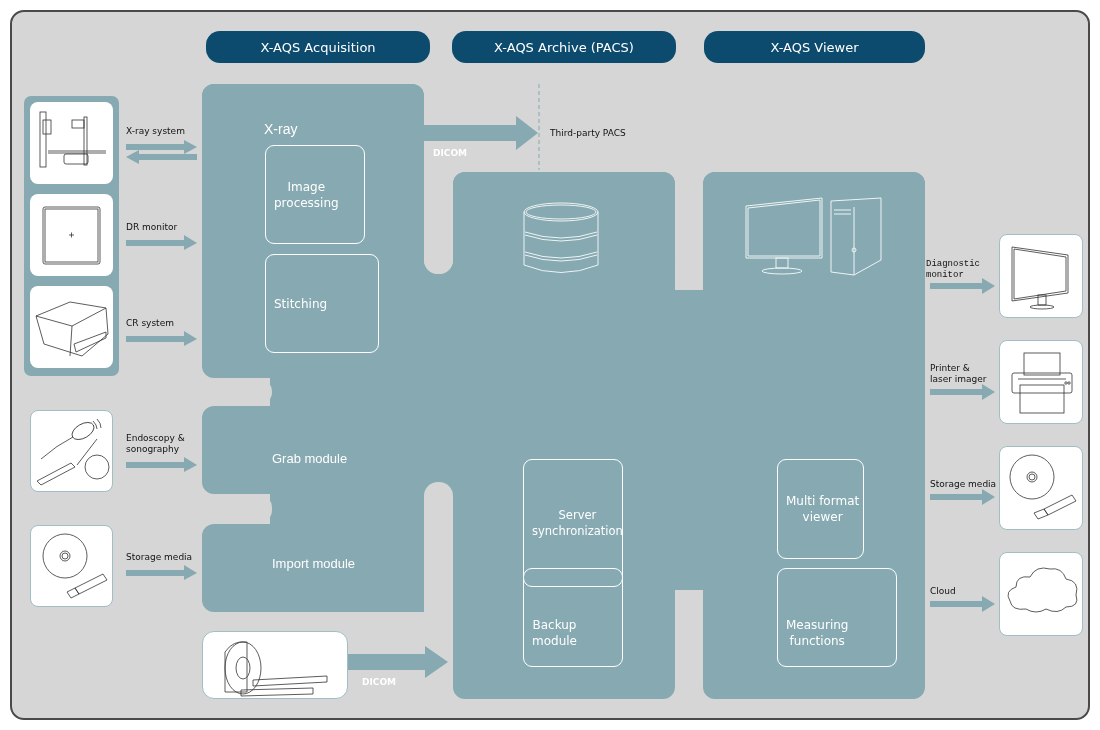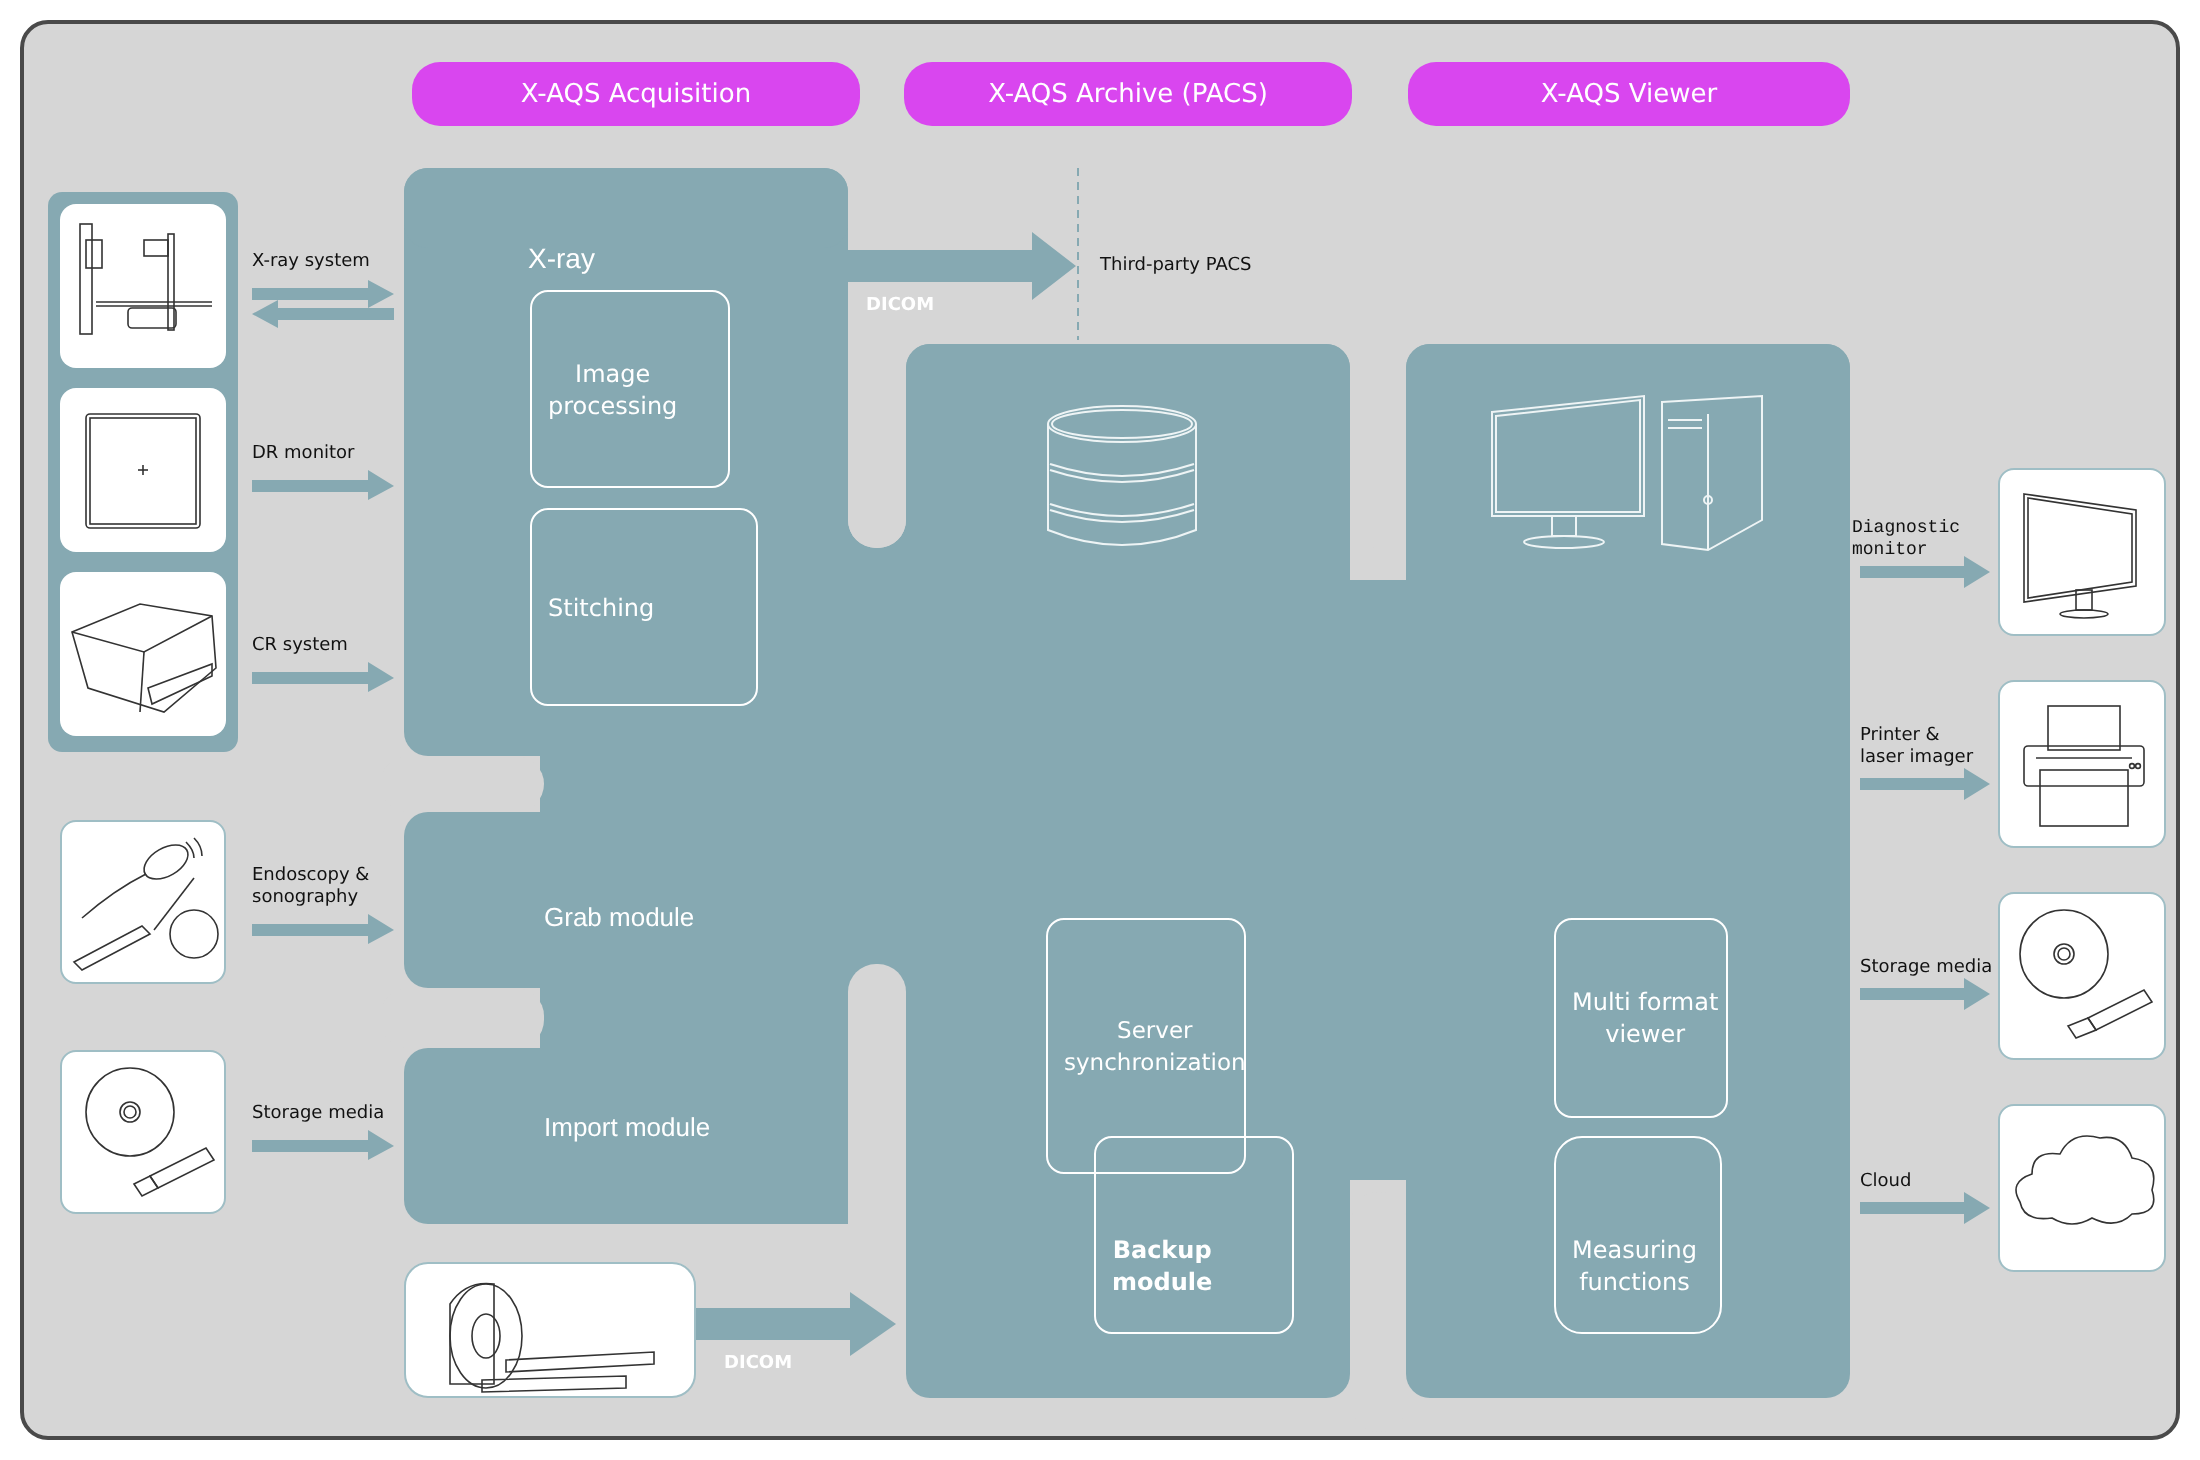--- a/index.html
+++ b/index.html
@@ -1,20 +1,20 @@
 <!DOCTYPE html>
 <html><head>
 <meta charset="utf-8">
 <style>
   html, body { margin:0; padding:0; background:#ffffff; }
   body { width:1100px; height:730px; position:relative; overflow:hidden; font-family:"DejaVu Sans", sans-serif; }
   #frame { position:absolute; left:10px; top:10px; width:1080px; height:710px; background:#d6d6d6; border:2px solid #4a4a4a; border-radius:14px; box-sizing:border-box; }
   svg#main { position:absolute; left:0; top:0; }
   .lbl { position:absolute; color:#fff; font-size:13px; line-height:16px; font-family:"Liberation Sans", sans-serif; }
-  .hdr { position:absolute; height:32px; border-radius:14px; background:#d946ef; color:#fff; font-size:13px; display:flex; align-items:center; justify-content:center; font-family:"DejaVu Sans", sans-serif; }
+  .hdr { position:absolute; height:32px; border-radius:14px; background:#0c4a6e; color:#fff; font-size:13px; display:flex; align-items:center; justify-content:center; font-family:"DejaVu Sans", sans-serif; }
   .box { position:absolute; border:1.5px solid #fff; border-radius:9px; box-sizing:border-box; color:#fff; font-size:12px; line-height:16px; padding:0 0 0 8px; display:flex; align-items:center; font-family:"DejaVu Sans", sans-serif;text-align:center; }
   .ext { position:absolute; color:#111; font-size:9px; line-height:11px; font-family:"DejaVu Sans", sans-serif; }
   .dicom { position:absolute; color:#fff; font-size:9px; font-weight:bold; font-family:"DejaVu Sans", sans-serif;margin-top:20px; }
   .card { position:absolute; background:#fff; border:1px solid #9fbec5; border-radius:8px; box-sizing:border-box; }
   .card svg { position:absolute; left:0; top:0; }
 </style>
 </head>
 <body>
 
 <div id="frame"></div>
@@ -133,26 +133,26 @@
 <div class="box" style="left:265px;top:145px;width:100px;height:99px;white-space:pre-line;"><span>Image
 processing</span></div>
 <div class="box" style="left:265px;top:254px;width:114px;height:99px;">
     <span>Stitching</span>
   </div>
 <div class="lbl" style="left:272px;top:451px;font-size:13px;">Grab module</div>
 <div class="lbl" style="left:272px;top:556px;font-size:13px;">Import module</div>
 
 <div class="box" style="left:523px;top:459px;width:100px;height:128px;white-space:pre-line;font-size:11.5px;"><span>Server
 synchronization</span></div>
-<div class="box" style="left:547px;top:568px;width:100px;height:99px;white-space:pre-line;padding-top:30px;font-weight:bold;"><span>Backup
+<div class="box" style="left:523px;top:568px;width:100px;height:99px;white-space:pre-line;padding-top:30px;"><span>Backup
 module</span></div>
 
 <div class="box" style="left:777px;top:459px;width:87px;height:100px;white-space:pre-line;"><span>Multi format
 viewer</span></div>
-<div class="box" style="left:777px;top:568px;width:84px;height:99px;white-space:pre-line;padding-top:30px;border-radius:14px;"><span>Measuring
+<div class="box" style="left:777px;top:568px;width:120px;height:99px;white-space:pre-line;padding-top:30px;"><span>Measuring
 functions</span></div>
 
 <div class="dicom" style="left:433px;top:128px;">DICOM</div>
 <div class="ext" style="left:550px;top:128px;">Third-party PACS</div>
 <div class="dicom" style="left:362px;top:657px;">DICOM</div>
 
 <div class="ext" style="left:126px;top:126px;">X-ray system</div>
 <div class="ext" style="left:126px;top:222px;">DR monitor</div>
 <div class="ext" style="left:126px;top:318px;">CR system</div>
 <div class="ext" style="left:126px;top:433px;white-space:pre-line;">Endoscopy &amp;

